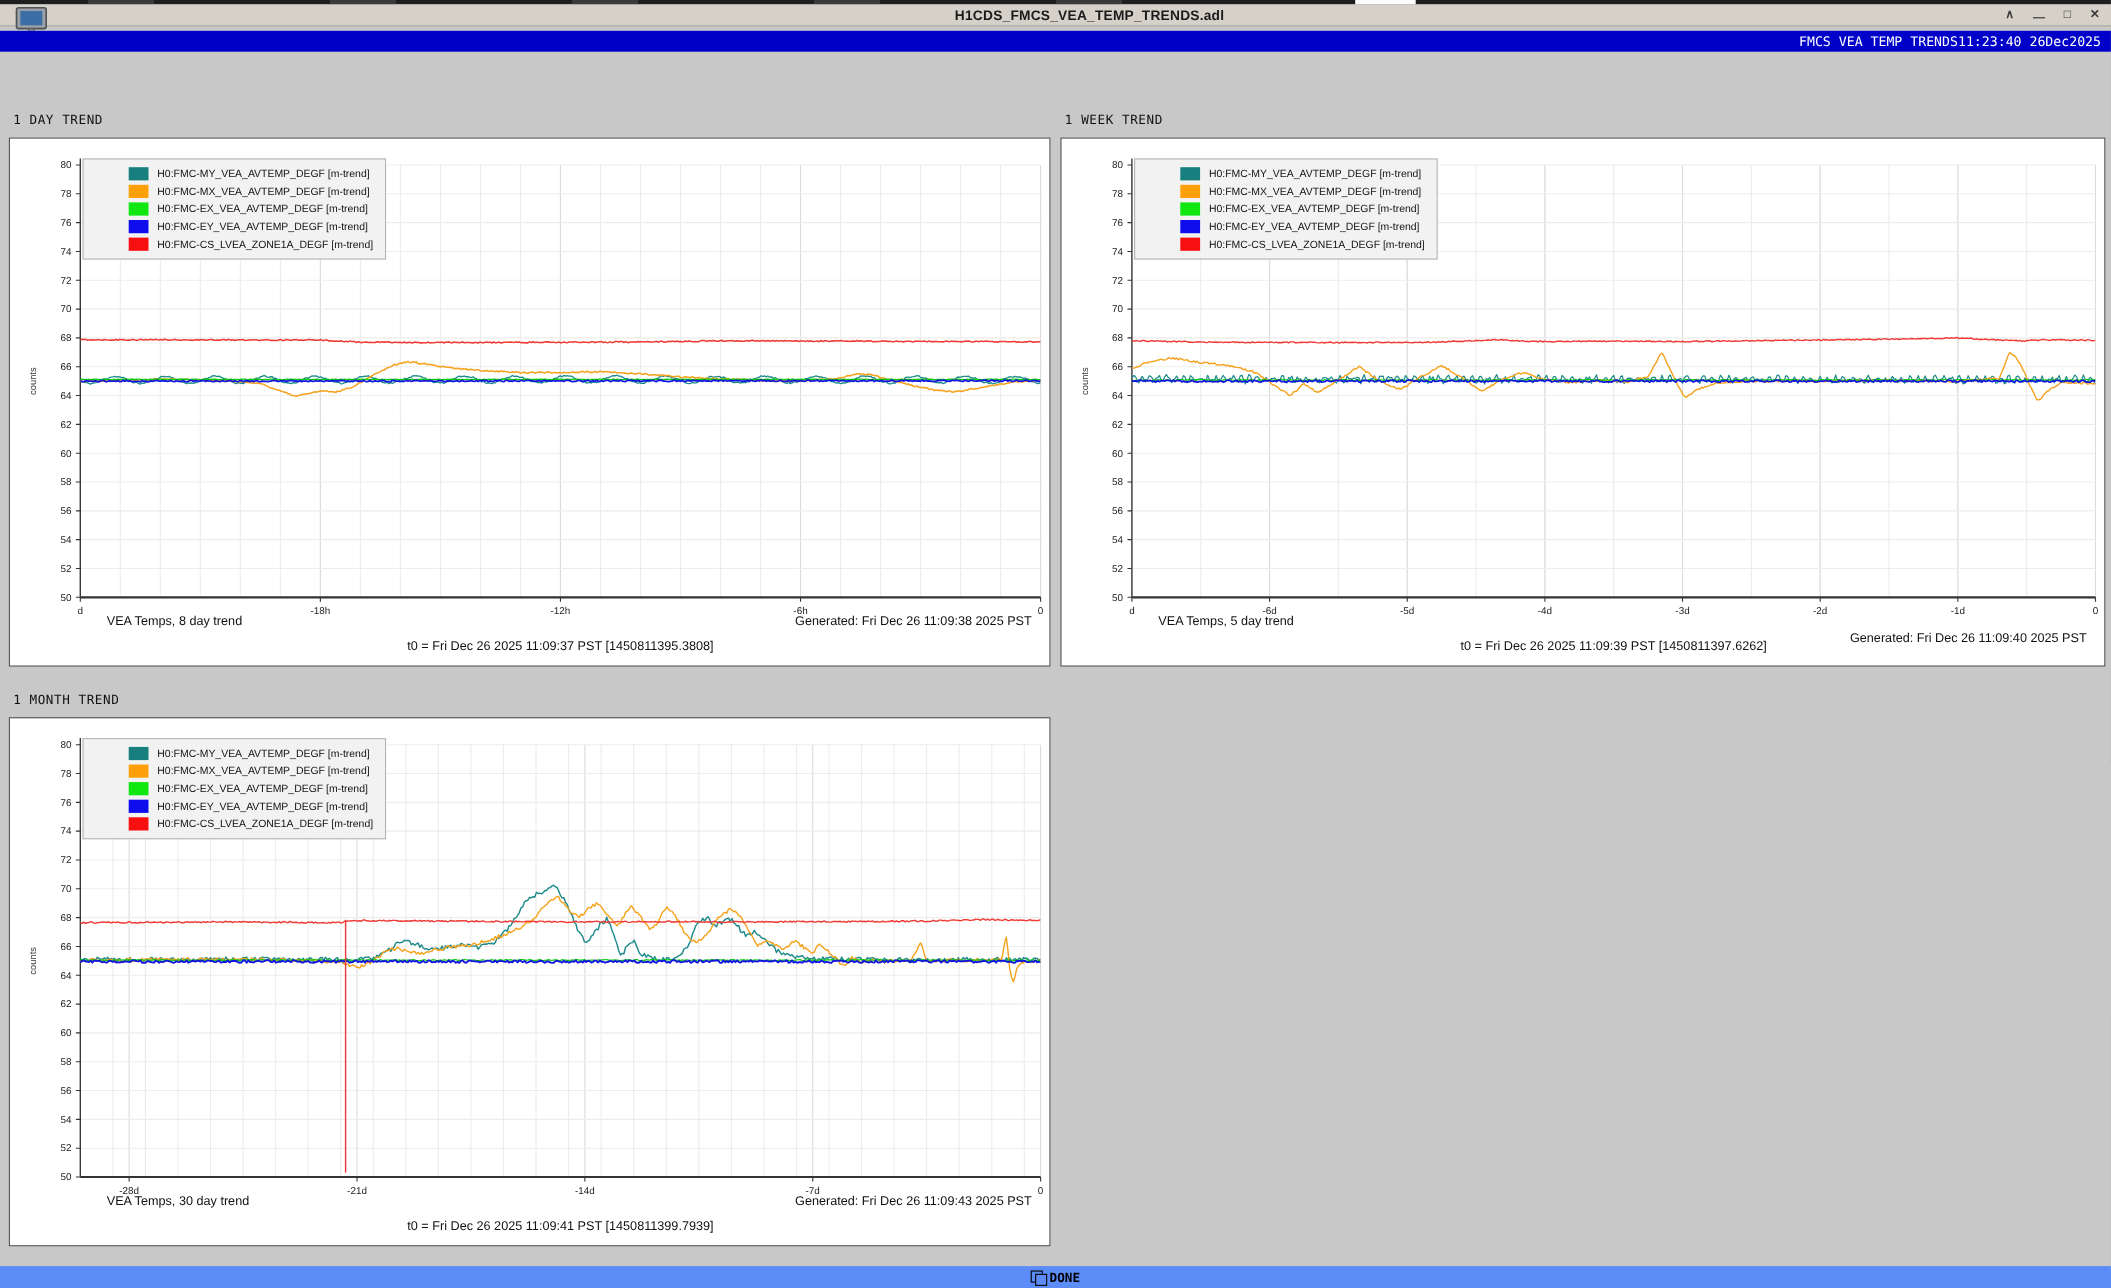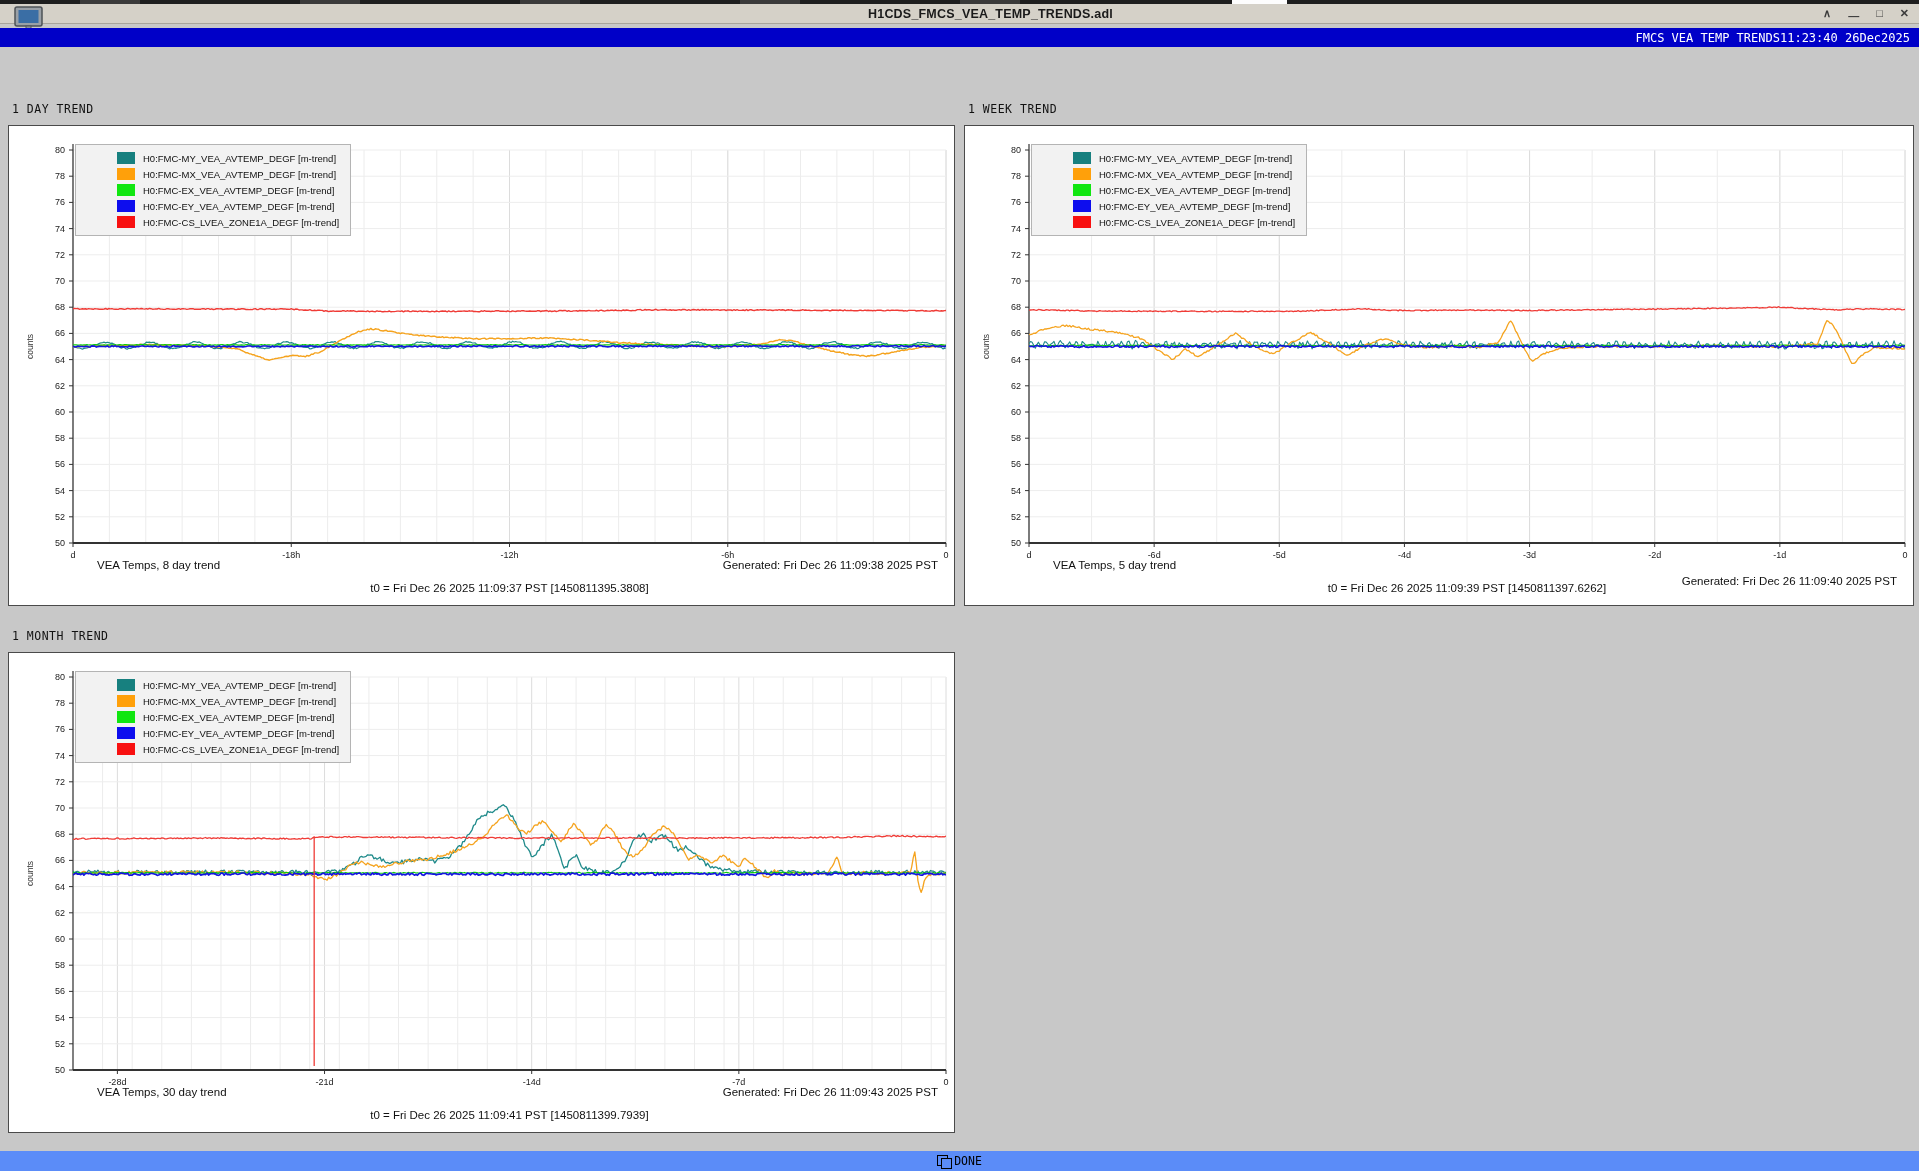--- a/index.html
+++ b/index.html
@@ -30,21 +30,21 @@
   .legend .lrow{display:flex;align-items:center;gap:8px;padding-left:32px;}
   .legend .sw{width:18px;height:12px;flex:0 0 auto;}
   .legend .lbl{font-size:9.5px;color:#111;white-space:nowrap;}
   .f-left{position:absolute;left:88px;font-size:11.5px;color:#111;}
   .f-right{position:absolute;right:16px;font-size:11.5px;color:#111;}
   .t0-line{position:absolute;left:64px;text-align:center;font-size:11.5px;color:#111;}
   
   .donebar{position:absolute;left:0;top:1151px;width:1919px;height:20px;background:#5b8cf8;
            display:flex;align-items:center;justify-content:center;}
   .done-btn{display:flex;align-items:center;gap:3px;background:transparent;border:none;cursor:pointer;padding:0;}
-  .done-btn .dlabel{font-family:"DejaVu Sans Mono",monospace;font-size:11.5px;color:#000;}
+  .done-btn .dlabel{font-family:"DejaVu Sans Mono",monospace;font-size:11.5px;color:#000;font-weight:bold;}
   .rd-icon{position:relative;width:14px;height:13px;}
   .rd-icon .r1{position:absolute;left:0;top:0;width:9px;height:9px;border:1.5px solid #000;background:#5b8cf8;}
   .rd-icon .r2{position:absolute;left:4px;top:3px;width:9px;height:9px;border:1.5px solid #000;background:#5b8cf8;}
 </style>
 </head>
 <body>
 
 <div id="screen">
 
   <div class="top-strip">

